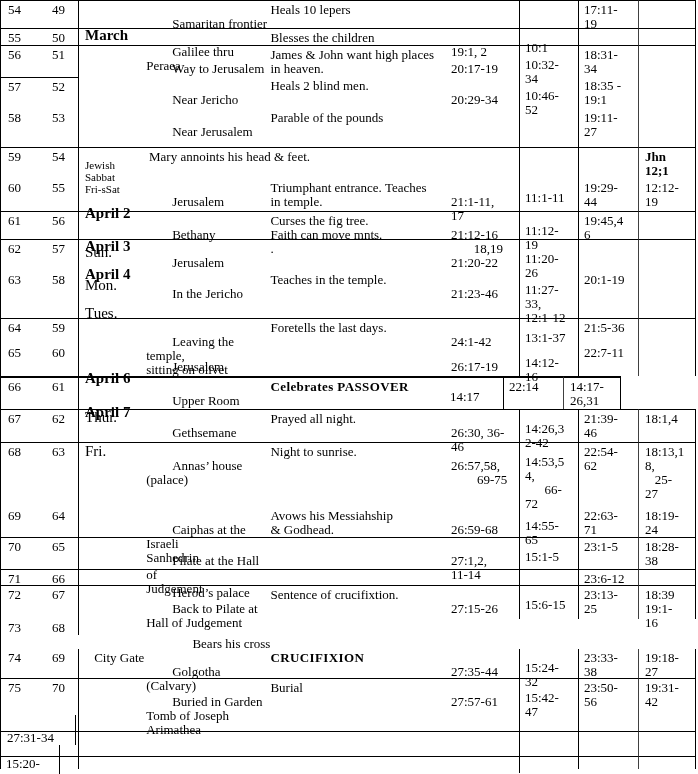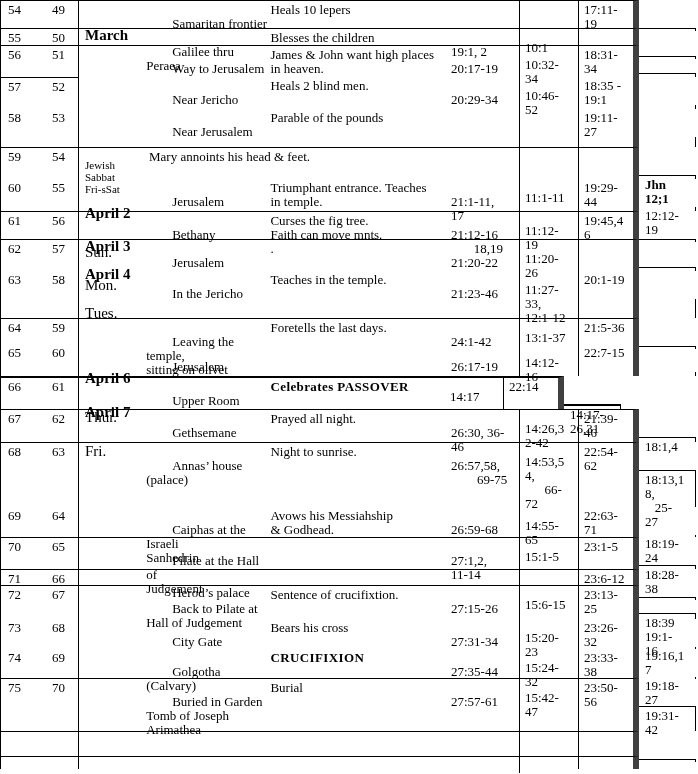--- a/index.html
+++ b/index.html
@@ -23,22 +23,22 @@
   .dr { display:block; white-space:pre-wrap; }
   .cell-date.small { font-size:11px; line-height:12px; }
   .cell-place { width:125px; padding:2px 0 0 2px; }
   .pm, .ps { white-space:pre-wrap; }
   .cell-place.bethany .pm { font-weight:bold; font-size:14px; }
   .cell-place.bethany .ps { font-weight:bold; font-size:11px; }
   .cell-event { width:180px; padding:2px 0 0 3px; }
   .cell-event.bold { font-weight:bold; letter-spacing:0.4px; }
   .c.mt { width:75px; border-right:1px solid #000; padding:16px 0 0 6px; }
   .c.mk { width:59px; border-right:1px solid #000; padding:12px 0 0 5px; }
-  .c.lk { width:60px; border-right:6px solid #404040; padding:2px 0 0 5px; }
-  .c.jn { width:57px; border-right:1px solid #000; padding:2px 16px 0 6px;margin-top:28px; }
+  .c.lk { width:60px; border-right:1px solid #404040; padding:2px 0 0 5px; }
+  .c.jn { width:57px; border-right:1px solid #000; padding:2px 16px 0 6px; }
   .c.jn.bold { font-weight:bold; }
 </style>
 </head>
 <body>
 
 <div id="page">
   <div id="tbl">
       <div class="row line-full" style="height: 28px;">
     <div class="c nums">
       <span class="n1">54</span>
@@ -289,21 +289,21 @@
         <span class="dr">Thur.</span>
       </div>
       <div class="cell-place">
         <span class="pm">Jerusalem</span><span class="ps"></span>
       </div>
       <div class="cell-event"></div>
     </div>
     <div class="c mt">26:17-19</div>
     <div class="c mk">14:12-
 16</div>
-    <div class="c lk">22:7-15</div>
+    <div class="c lk">22:7-11</div>
     <div class="c jn"></div>
   </div>
       <div class="row line-full thick" style="height: 33px;">
     <div class="c nums">
       <span class="n1">66</span>
       <span class="n2">61</span>
     </div>
     <div class="c mid">
       <div class="cell-date">
         <span class="db">April 7</span>
@@ -455,21 +455,21 @@
       </div>
       <div class="cell-event">Sentence of crucifixtion.</div>
     </div>
     <div class="c mt">27:15-26</div>
     <div class="c mk">15:6-15</div>
     <div class="c lk">23:13-
 25</div>
     <div class="c jn">18:39
 19:1-16</div>
   </div>
-      <div class="row line-none" style="height: 30px;">
+      <div class="row line-none" style="height: 30px; flex-direction: column;">
     <div class="c nums">
       <span class="n1">73</span>
       <span class="n2">68</span>
     </div>
     <div class="c mid">
       <div class="cell-date">
         <span class="db"></span>
         <span class="dr"></span>
       </div>
       <div class="cell-place">

